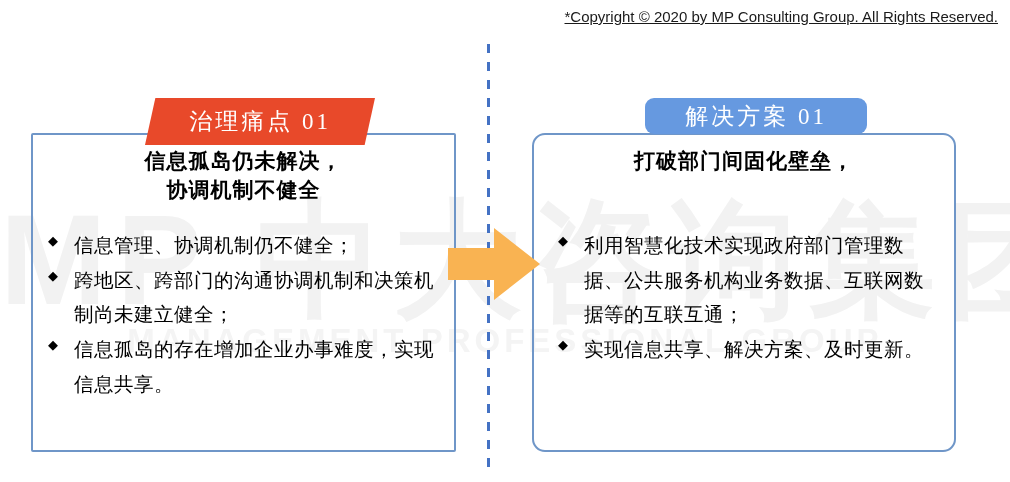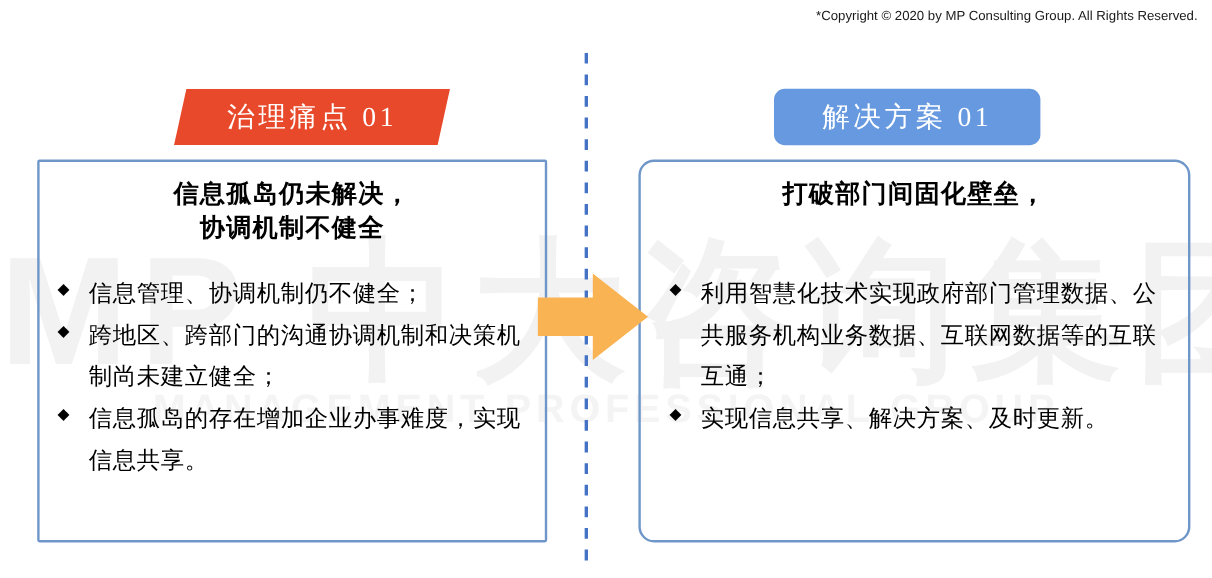--- a/index.html
+++ b/index.html
@@ -50,24 +50,25 @@
     color: #f4f4f4;
     white-space: nowrap;
   }
 
   
   #copyright {
     position: absolute;
     right: 12px;
     top: 8px;
     font-family: "Liberation Sans", sans-serif;
-    font-size: 11px;
+    font-size: 15px;
     color: #1a1a1a;
     white-space: nowrap;
     z-index: 5;
+    text-decoration: underline;
   }
 
   
   #divider {
     position: absolute;
     left: 487px;
     top: 44px;
     width: 3px;
     height: 430px;
     z-index: 2;
@@ -77,34 +78,35 @@
   .banner {
     position: absolute;
     z-index: 4;
     display: flex;
     align-items: center;
     justify-content: center;
     color: #ffffff;
     font-size: 23px;
     letter-spacing: 3px;
     white-space: nowrap;
+    margin-top: 24px;
   }
   #banner-left {
     left: 145px;
     top: 74px;
     width: 230px;
     height: 47px;
     background: #E8492A;
     clip-path: polygon(4.5% 0%, 100% 0%, 95.5% 100%, 0% 100%);
   }
   #banner-right {
     left: 645px;
     top: 74px;
     width: 222px;
-    height: 47px;
+    height: 36px;
     background: #6699E0;
     border-radius: 9px;
   }
 
   
   .card {
     position: absolute;
     z-index: 3;
     border: 2px solid #6F96C8;
     background: transparent;
@@ -113,21 +115,21 @@
   #card-left {
     left: 31px;
     top: 133px;
     width: 425px;
     height: 319px;
     border-radius: 2px;
   }
   #card-right {
     left: 532px;
     top: 133px;
-    width: 460px;
+    width: 424px;
     height: 319px;
     border-radius: 13px;
   }
 
   .card-heading {
     position: absolute;
     left: 0;
     width: 100%;
     text-align: center;
     font-weight: bold;

